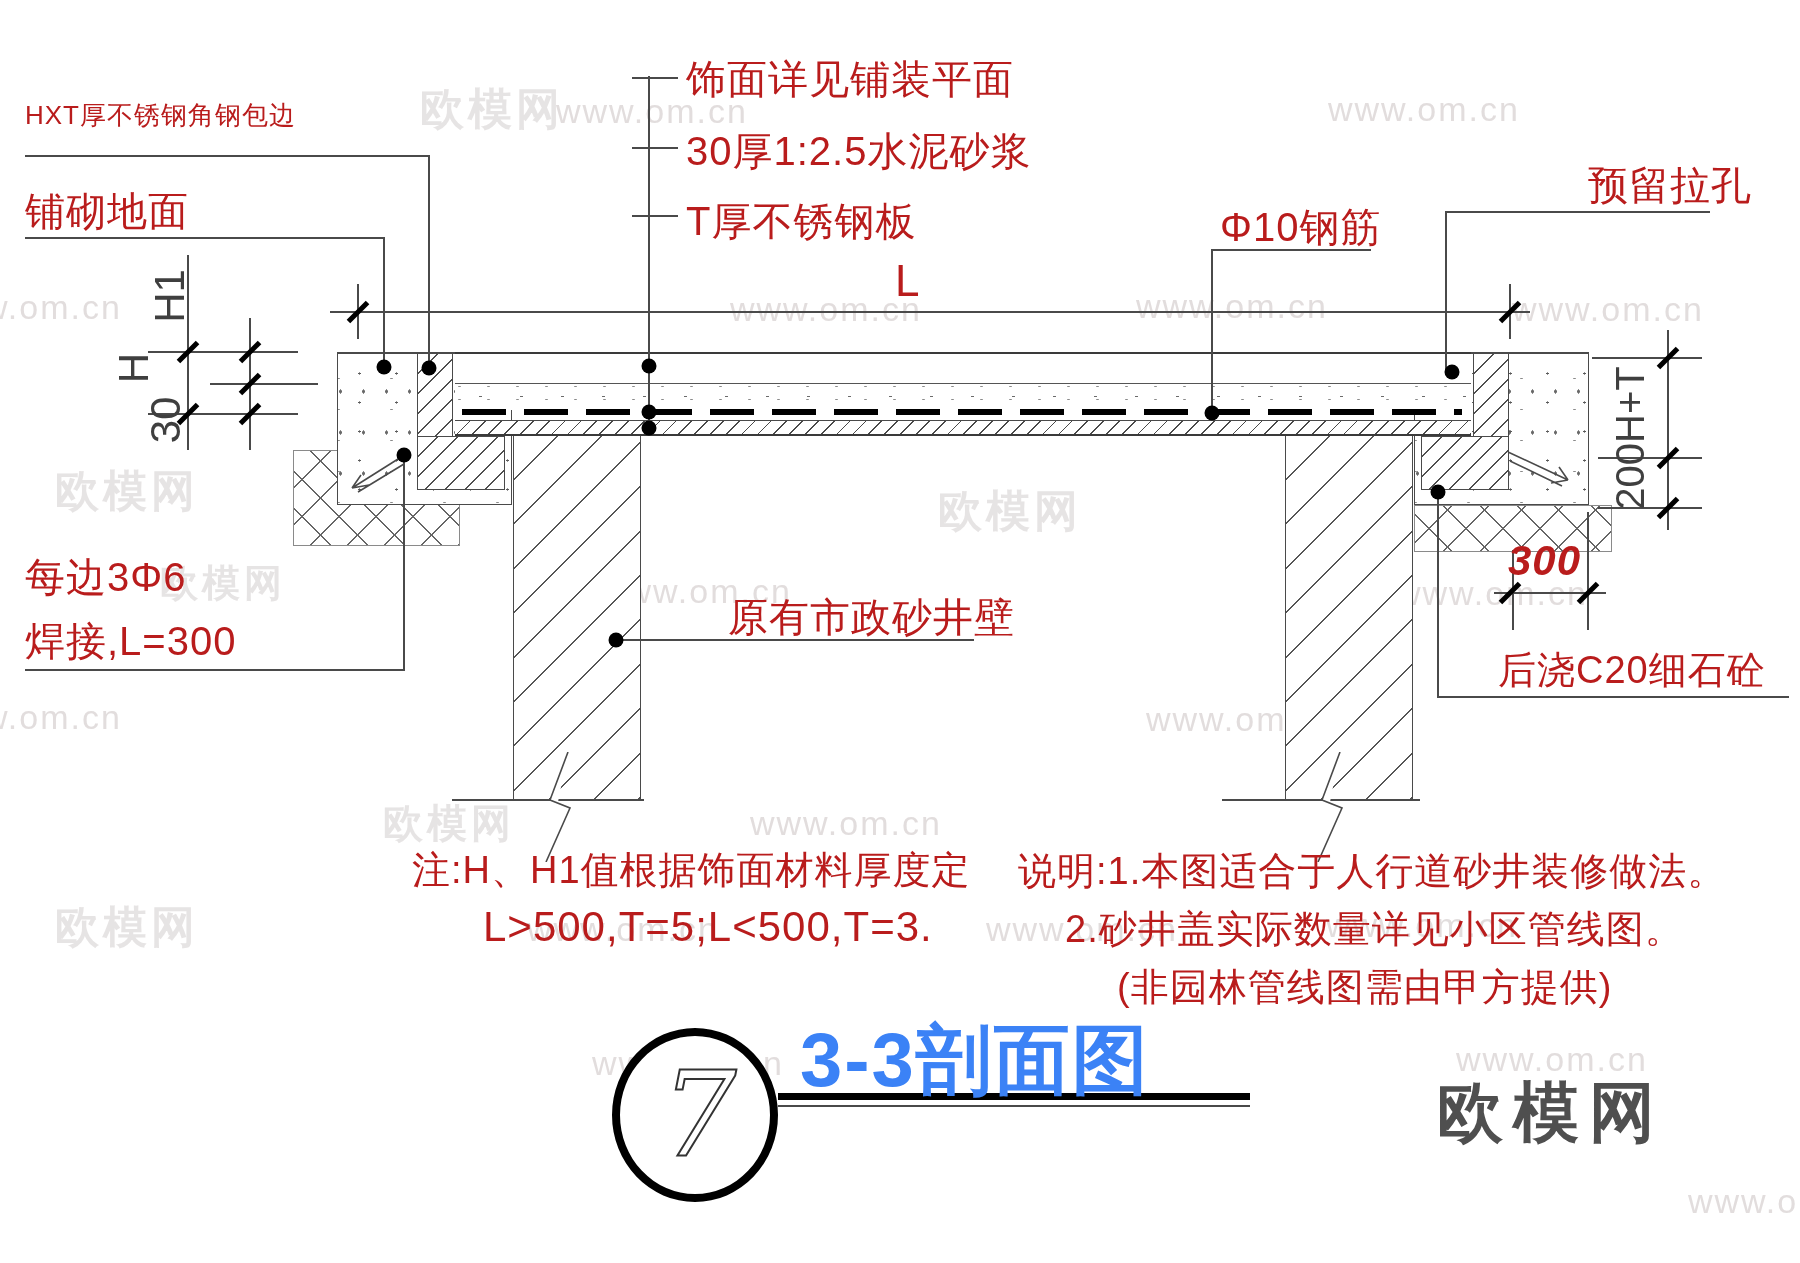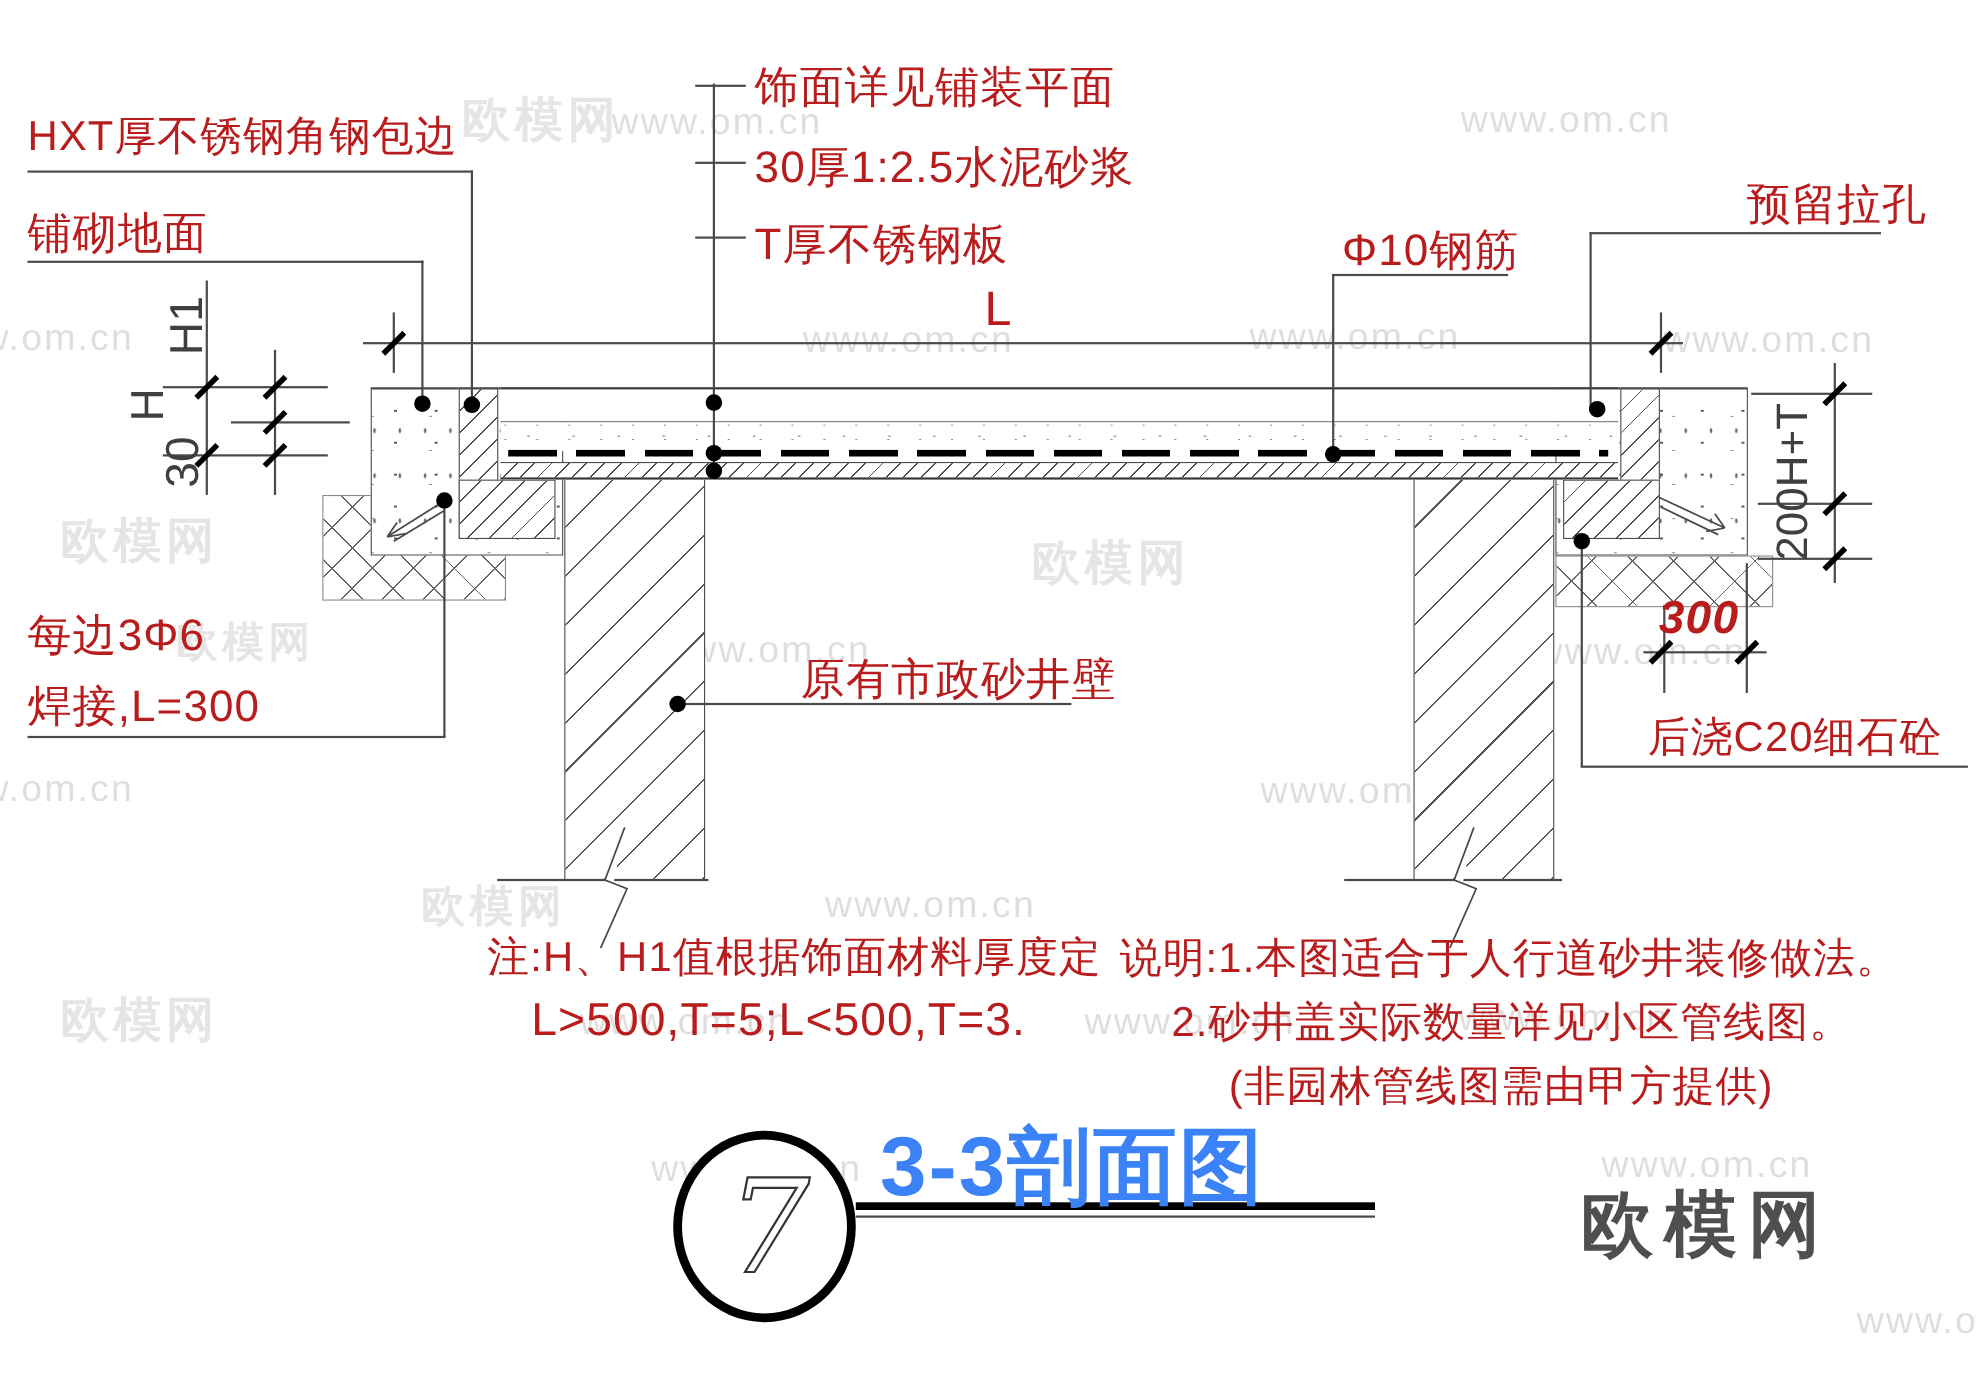--- a/index.html
+++ b/index.html
@@ -131,21 +131,21 @@
 <div class="tick" style="left:1668px;top:508px;"></div>
 <span class="vlab" style="left:1630px;top:438px;font-size:40px;">200H+T</span>
 
 <div class="ln" style="left:1494px;top:592px;width:112px;"></div>
 <div class="vln" style="left:1512px;top:550px;height:80px;"></div>
 <div class="vln" style="left:1587px;top:512px;height:118px;"></div>
 <div class="tick" style="left:1510px;top:593px;"></div>
 <div class="tick" style="left:1588px;top:593px;"></div>
 <span class="txt" style="left:1508px;top:537px;font-size:42px;font-style:italic;font-weight:bold;">300</span>
 
-<span class="txt" style="left:25px;top:98px;font-size:38px;">HXT厚不锈钢角钢包边</span>
+<span class="txt" style="left:25px;top:98px;font-size:26px;">HXT厚不锈钢角钢包边</span>
 <div class="ln" style="left:25px;top:155px;width:405px;"></div>
 <div class="vln" style="left:428px;top:155px;height:213px;"></div>
 <div class="dot" style="left:429px;top:368px;"></div>
 
 <span class="txt" style="left:25px;top:184px;font-size:40px;">铺砌地面</span>
 <div class="ln" style="left:25px;top:237px;width:360px;"></div>
 <div class="vln" style="left:383px;top:237px;height:130px;"></div>
 <div class="dot" style="left:384px;top:367px;"></div>
 
 <div class="vln" style="left:648px;top:76px;height:353px;"></div>
@@ -177,21 +177,21 @@
 <span class="txt" style="left:25px;top:614px;font-size:40px;">焊接,L=300</span>
 <div class="ln" style="left:25px;top:669px;width:380px;"></div>
 <div class="vln" style="left:403px;top:455px;height:215px;"></div>
 <div class="dot" style="left:404px;top:455px;"></div>
 
 <span class="txt" style="left:1498px;top:645px;font-size:38px;">后浇C20细石砼</span>
 <div class="vln" style="left:1437px;top:492px;height:205px;"></div>
 <div class="ln" style="left:1437px;top:696px;width:352px;"></div>
 <div class="dot" style="left:1438px;top:492px;"></div>
 
-<span class="txt" style="left:443px;top:845px;font-size:38px;">注:H、H1值根据饰面材料厚度定</span>
+<span class="txt" style="left:412px;top:845px;font-size:38px;">注:H、H1值根据饰面材料厚度定</span>
 <span class="txt" style="left:483px;top:903px;font-size:42px;">L&gt;500,T=5;L&lt;500,T=3.</span>
 <span class="txt" style="left:1018px;top:846px;font-size:38px;">说明:1.本图适合于人行道砂井装修做法。</span>
 <span class="txt" style="left:1065px;top:904px;font-size:38px;">2.砂井盖实际数量详见小区管线图。</span>
 <span class="txt" style="left:1117px;top:962px;font-size:38px;">(非园林管线图需由甲方提供)</span>
 
 <div class="box" style="left:612px;top:1028px;width:166px;height:174px;border:8px solid #000;border-radius:50%;background:#fff;">
   <svg width="150" height="158" style="position:absolute;left:4px;top:2px;">
     <text x="75" y="118" text-anchor="middle" font-size="118" font-family="DejaVu Serif, serif" font-style="italic" fill="none" stroke="#333" stroke-width="2">7</text>
   </svg>
 </div>

